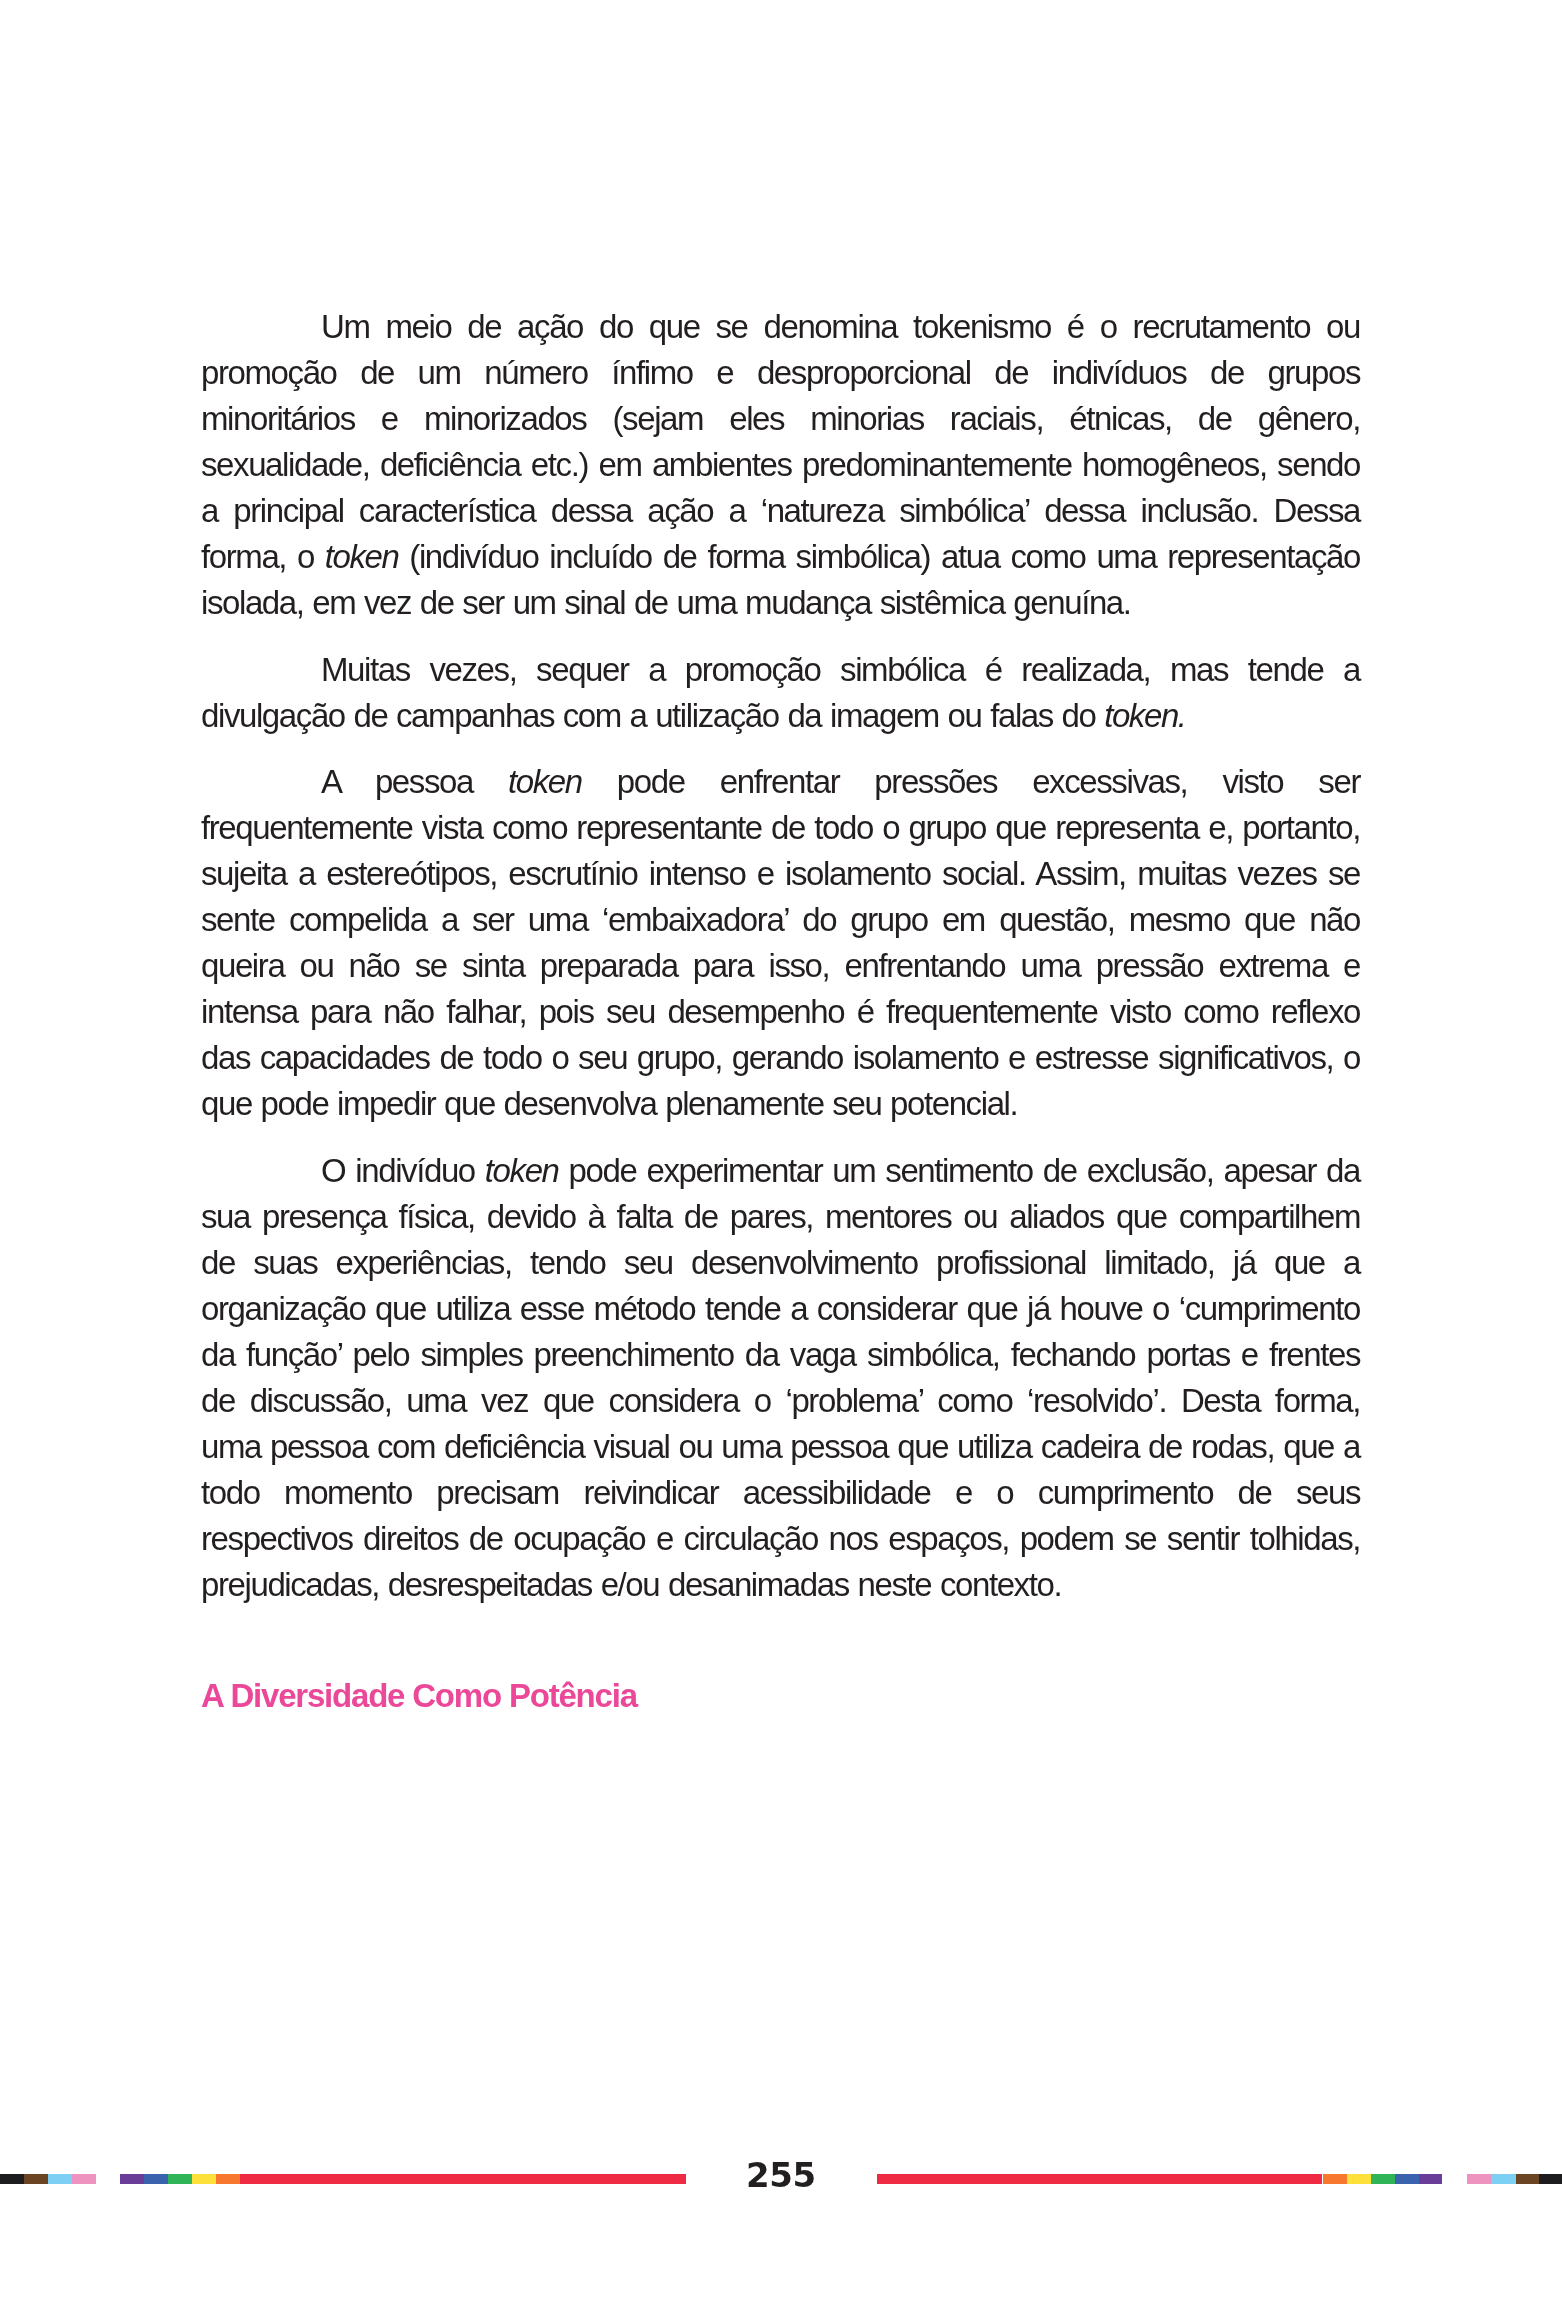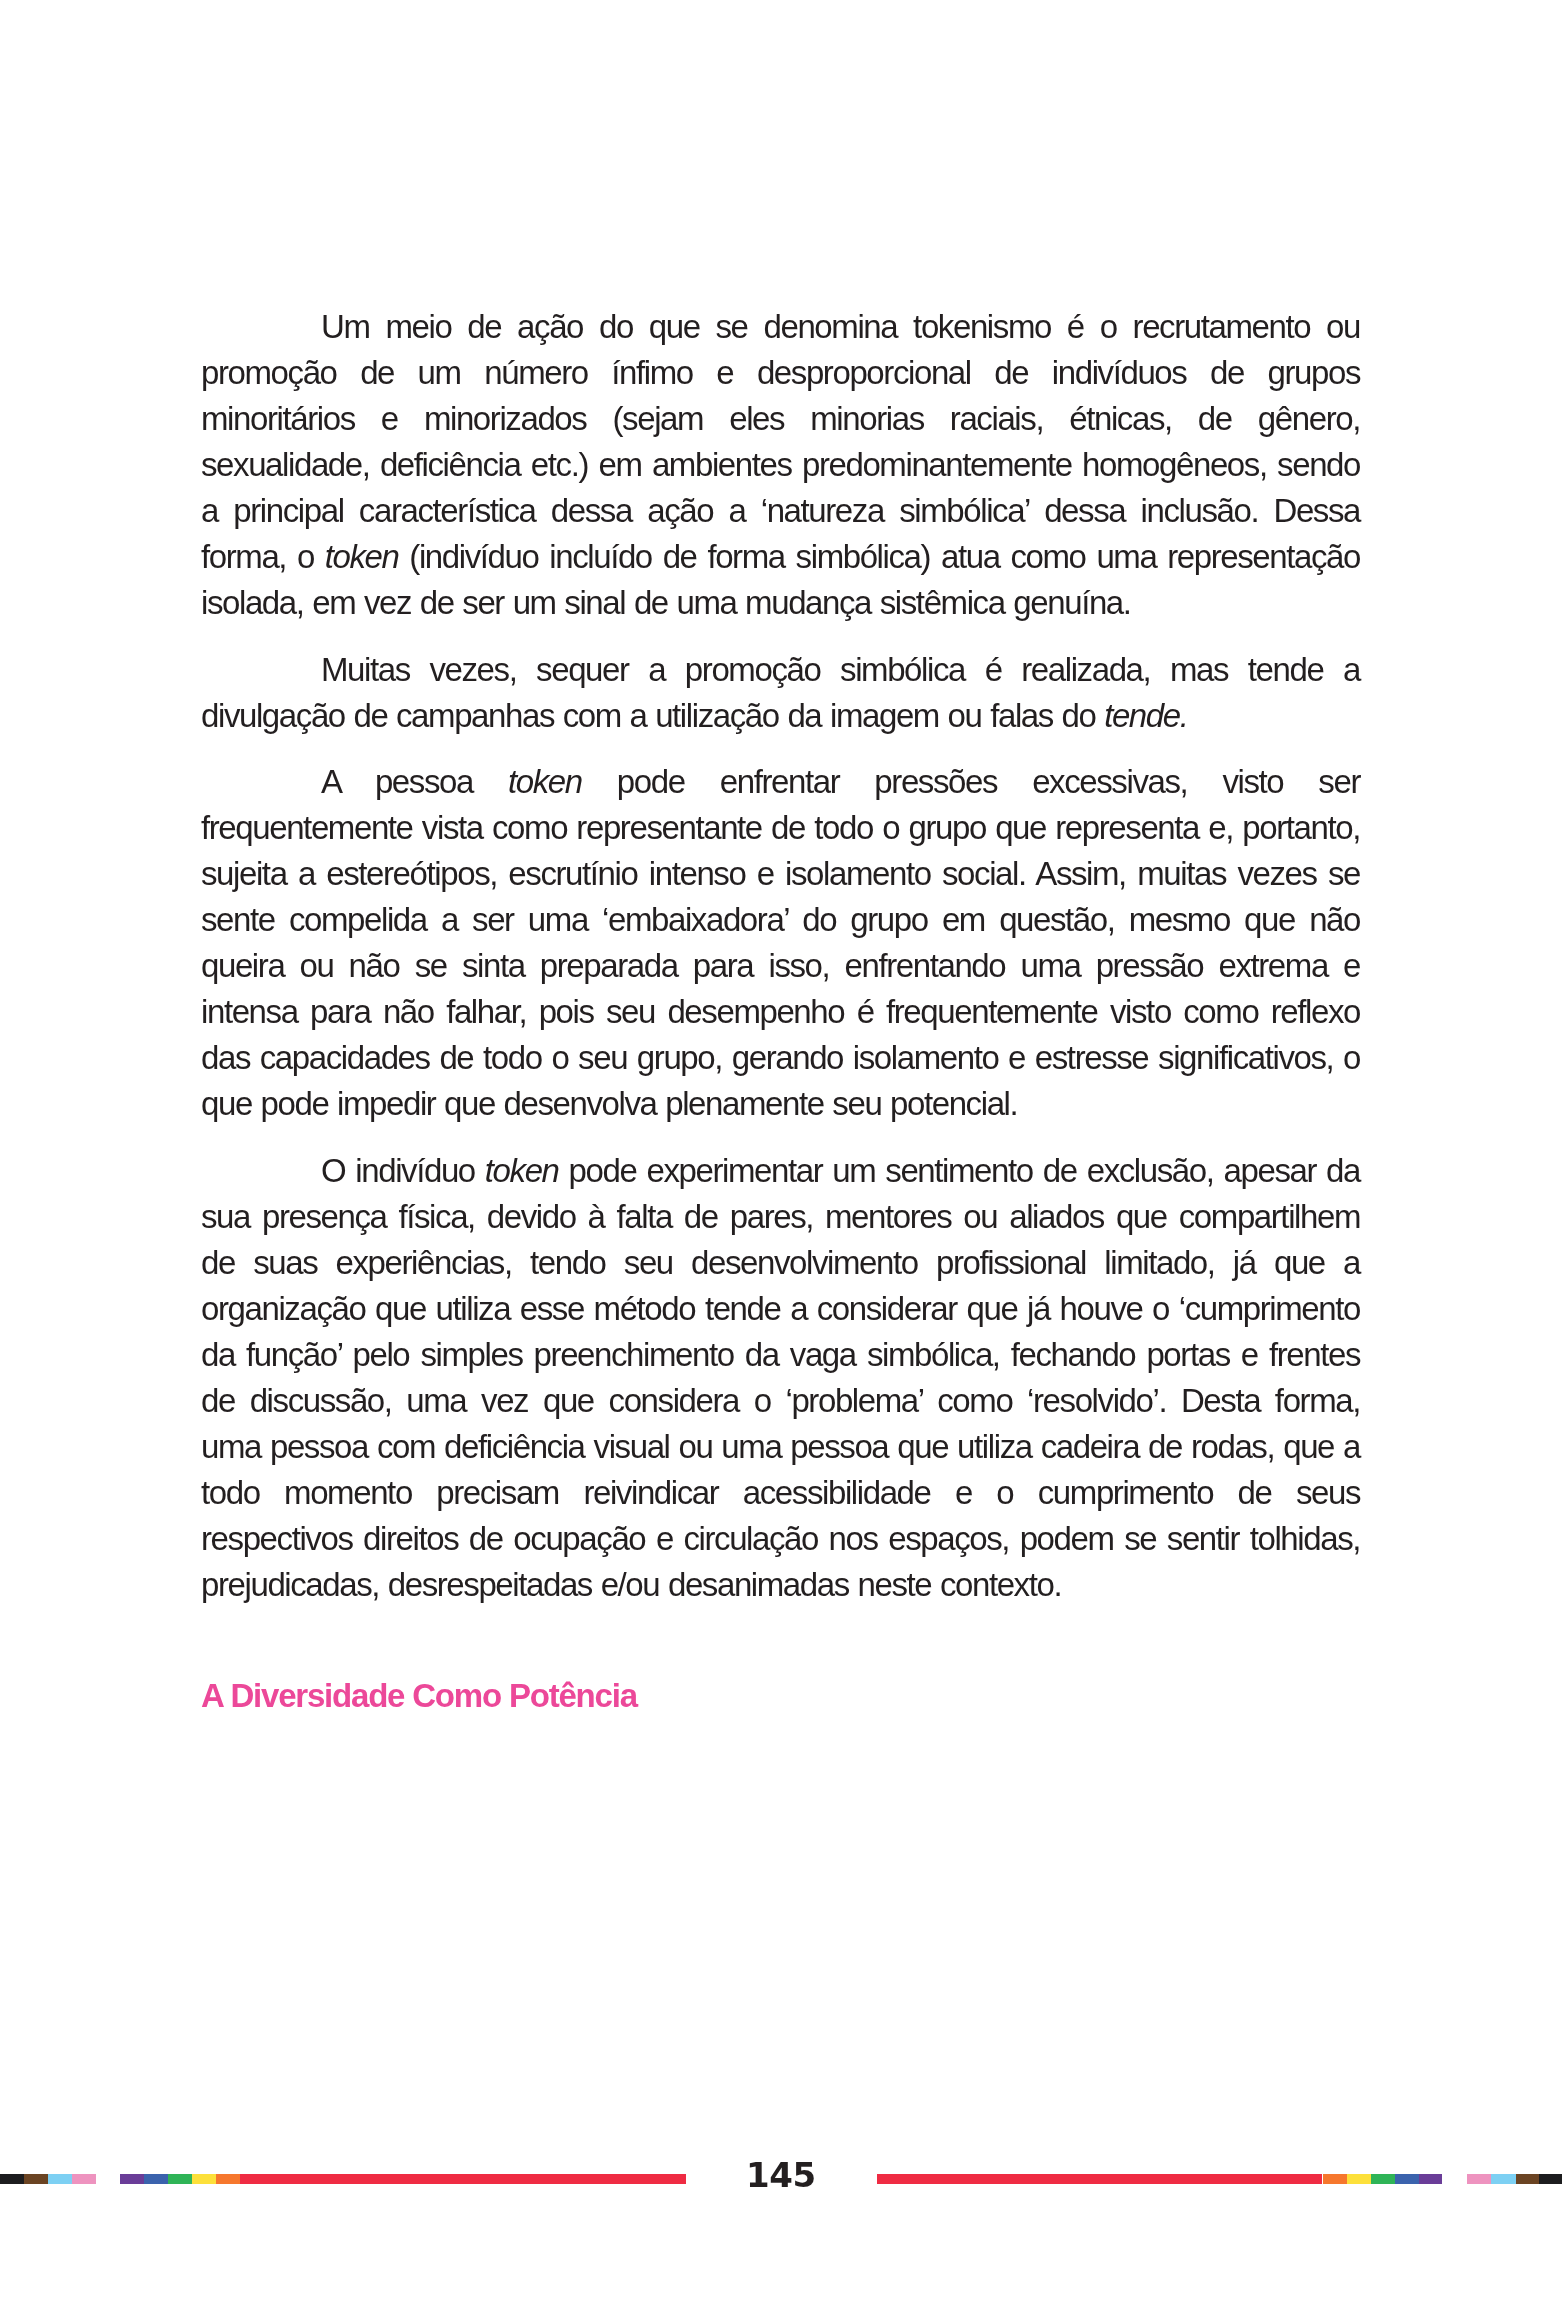--- a/index.html
+++ b/index.html
@@ -70,21 +70,21 @@
     }
   </style>
 </head>
 <body>
 
 <div class="page-body">
   <p class="para">
     <span>Um meio de ação do que se denomina tokenismo é o recrutamento ou promoção de um número ínfimo e desproporcional de indivíduos de grupos minoritários e minorizados (sejam eles minorias raciais, étnicas, de gênero, sexualidade, deficiência etc.) em ambientes predominantemente homogêneos, sendo a principal característica dessa ação a ‘natureza simbólica’ dessa inclusão. Dessa forma, o </span><em>token</em><span> (indivíduo incluído de forma simbólica) atua como uma representação isolada, em vez de ser um sinal de uma mudança sistêmica genuína.</span>
   </p>
   <p class="para">
-    <span>Muitas vezes, sequer a promoção simbólica é realizada, mas tende a divulgação de campanhas com a utilização da imagem ou falas do </span><em>tende.</em>
+    <span>Muitas vezes, sequer a promoção simbólica é realizada, mas tende a divulgação de campanhas com a utilização da imagem ou falas do </span><em>token.</em>
   </p>
   <p class="para">
     <span>A pessoa </span><em>token</em><span> pode enfrentar pressões excessivas, visto ser frequentemente vista como representante de todo o grupo que representa e, portanto, sujeita a estereótipos, escrutínio intenso e isolamento social. Assim, muitas vezes se sente compelida a ser uma ‘embaixadora’ do grupo em questão, mesmo que não queira ou não se sinta preparada para isso, enfrentando uma pressão extrema e intensa para não falhar, pois seu desempenho é frequentemente visto como reflexo das capacidades de todo o seu grupo, gerando isolamento e estresse significativos, o que pode impedir que desenvolva plenamente seu potencial.</span>
   </p>
   <p class="para">
     <span>O indivíduo </span><em>token</em><span> pode experimentar um sentimento de exclusão, apesar da sua presença física, devido à falta de pares, mentores ou aliados que compartilhem de suas experiências, tendo seu desenvolvimento profissional limitado, já que a organização que utiliza esse método tende a considerar que já houve o ‘cumprimento da função’ pelo simples preenchimento da vaga simbólica, fechando portas e frentes de discussão, uma vez que considera o ‘problema’ como ‘resolvido’. Desta forma, uma pessoa com deficiência visual ou uma pessoa que utiliza cadeira de rodas, que a todo momento precisam reivindicar acessibilidade e o cumprimento de seus respectivos direitos de ocupação e circulação nos espaços, podem se sentir tolhidas, prejudicadas, desrespeitadas e/ou desanimadas neste contexto.</span>
   </p>
 
   <h2 class="section-heading" style="color: #ec4899;">A Diversidade Como Potência</h2>
 
@@ -108,14 +108,14 @@
   <div class="seg" style="left: 1347px; width: 25px; background: rgb(253, 224, 58);"></div>
   <div class="seg" style="left: 1371px; width: 24px; background: rgb(47, 180, 87);"></div>
   <div class="seg" style="left: 1395px; width: 24px; background: rgb(59, 99, 173);"></div>
   <div class="seg" style="left: 1419px; width: 23px; background: rgb(106, 61, 152);"></div>
   <div class="seg" style="left: 1467px; width: 24px; background: rgb(238, 147, 191);"></div>
   <div class="seg" style="left: 1491px; width: 25px; background: rgb(125, 208, 243);"></div>
   <div class="seg" style="left: 1516px; width: 24px; background: rgb(107, 68, 35);"></div>
   <div class="seg" style="left: 1539px; width: 23px; background: rgb(29, 29, 31);"></div>
 </div>
 
-<div class="page-number">145</div>
+<div class="page-number">255</div>
 
 
 </body></html>

